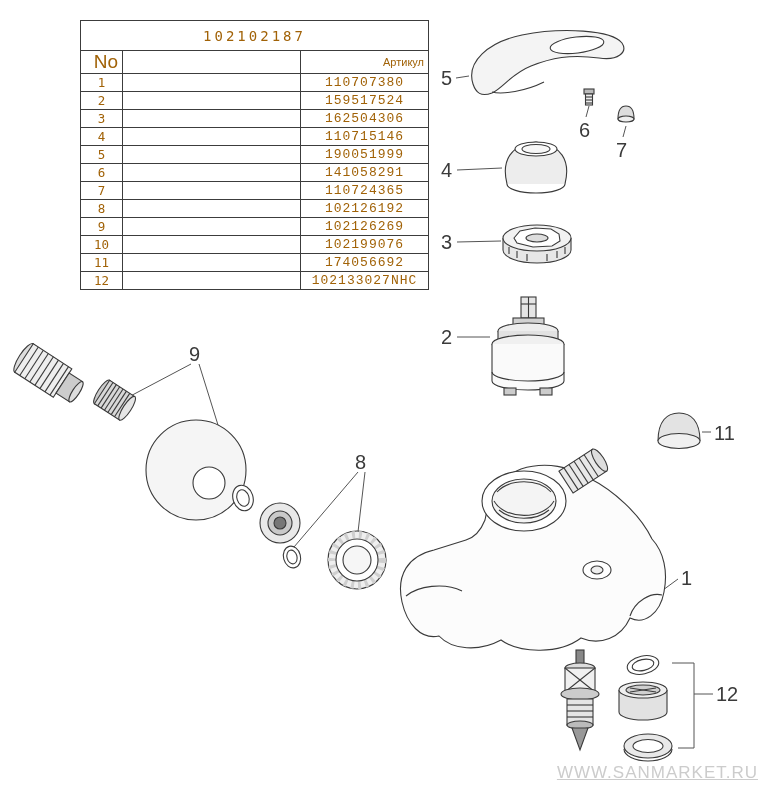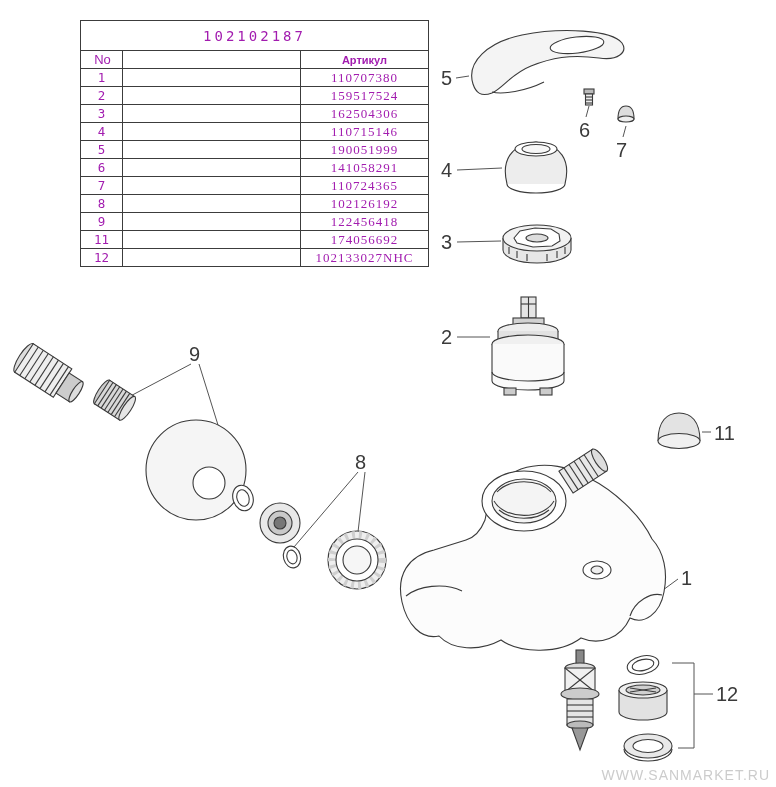--- a/index.html
+++ b/index.html
@@ -1,37 +1,37 @@
 <!DOCTYPE html>
 <html><head>
 <meta charset="utf-8">
 <style>
   * { margin:0; padding:0; box-sizing:border-box; }
   html,body { background:#ffffff; }
   body { width:776px; height:787px; font-family:"Liberation Sans", sans-serif; }
   .page { position:relative; width:776px; height:787px; background:#fff; overflow:hidden; }
 
   
-  .parts-table { position:absolute; left:80px; top:20px; border-collapse:collapse; color:#a21caf; }
+  .parts-table { position:absolute; left:80px; top:20px; border-collapse:collapse; color:#a16207; }
   .parts-table th, .parts-table td { border:1px solid #3c3c3c; padding:0 4px; height:18px; font-weight:normal; }
   .row-title th { height:30px; font-size:14px; letter-spacing:3px; text-align:center;
                   font-family:"DejaVu Sans Mono", monospace; }
   .col-no  { width:42px; }
   .col-name{ width:178px; }
   .col-art { width:128px; text-align:center; }
-  .row-head .col-no  { font-size:13px; text-align:center; padding-left:6px; }
-  .row-head .col-art { font-size:11px; font-weight:bold; }
+  .row-head .col-no  { font-size:19px; text-align:right; padding-left:6px; }
+  .row-head .col-art { font-size:11px; font-weight:normal;text-align:right; }
   td.col-no  { font-size:12.5px; text-align:center; font-family:"DejaVu Sans Mono", monospace; }
-  td.col-art { font-size:13px; letter-spacing:1px; font-family:Liberation Serif, serif; }
+  td.col-art { font-size:13px; letter-spacing:1px; font-family:Liberation Mono, monospace; }
 
   
   .callout { position:absolute; font-size:20px; color:#3b3b3b; line-height:1; }
 
-  .watermark { position:absolute; right:6px; bottom:4px; font-size:14px; color:#cccccc;
-               letter-spacing:1px; }
+  .watermark { position:absolute; right:18px; bottom:4px; font-size:17px; color:#cccccc;
+               letter-spacing:1px;text-decoration:underline; }
 
   svg.diagram { position:absolute; left:0; top:0; }
 </style>
 </head>
 <body>
 
 <div class="page">
 
   <table class="parts-table">
     <thead>
@@ -81,21 +81,26 @@
           <td class="col-art">110724365</td>
         </tr>
       <tr>
           <td class="col-no">8</td>
           <td class="col-name"></td>
           <td class="col-art">102126192</td>
         </tr>
       <tr>
           <td class="col-no">9</td>
           <td class="col-name"></td>
-          <td class="col-art">122456418</td>
+          <td class="col-art">102126269</td>
+        </tr>
+      <tr>
+          <td class="col-no">10</td>
+          <td class="col-name"></td>
+          <td class="col-art">102199076</td>
         </tr>
       <tr>
           <td class="col-no">11</td>
           <td class="col-name"></td>
           <td class="col-art">174056692</td>
         </tr>
       <tr>
           <td class="col-no">12</td>
           <td class="col-name"></td>
           <td class="col-art">102133027NHC</td>

